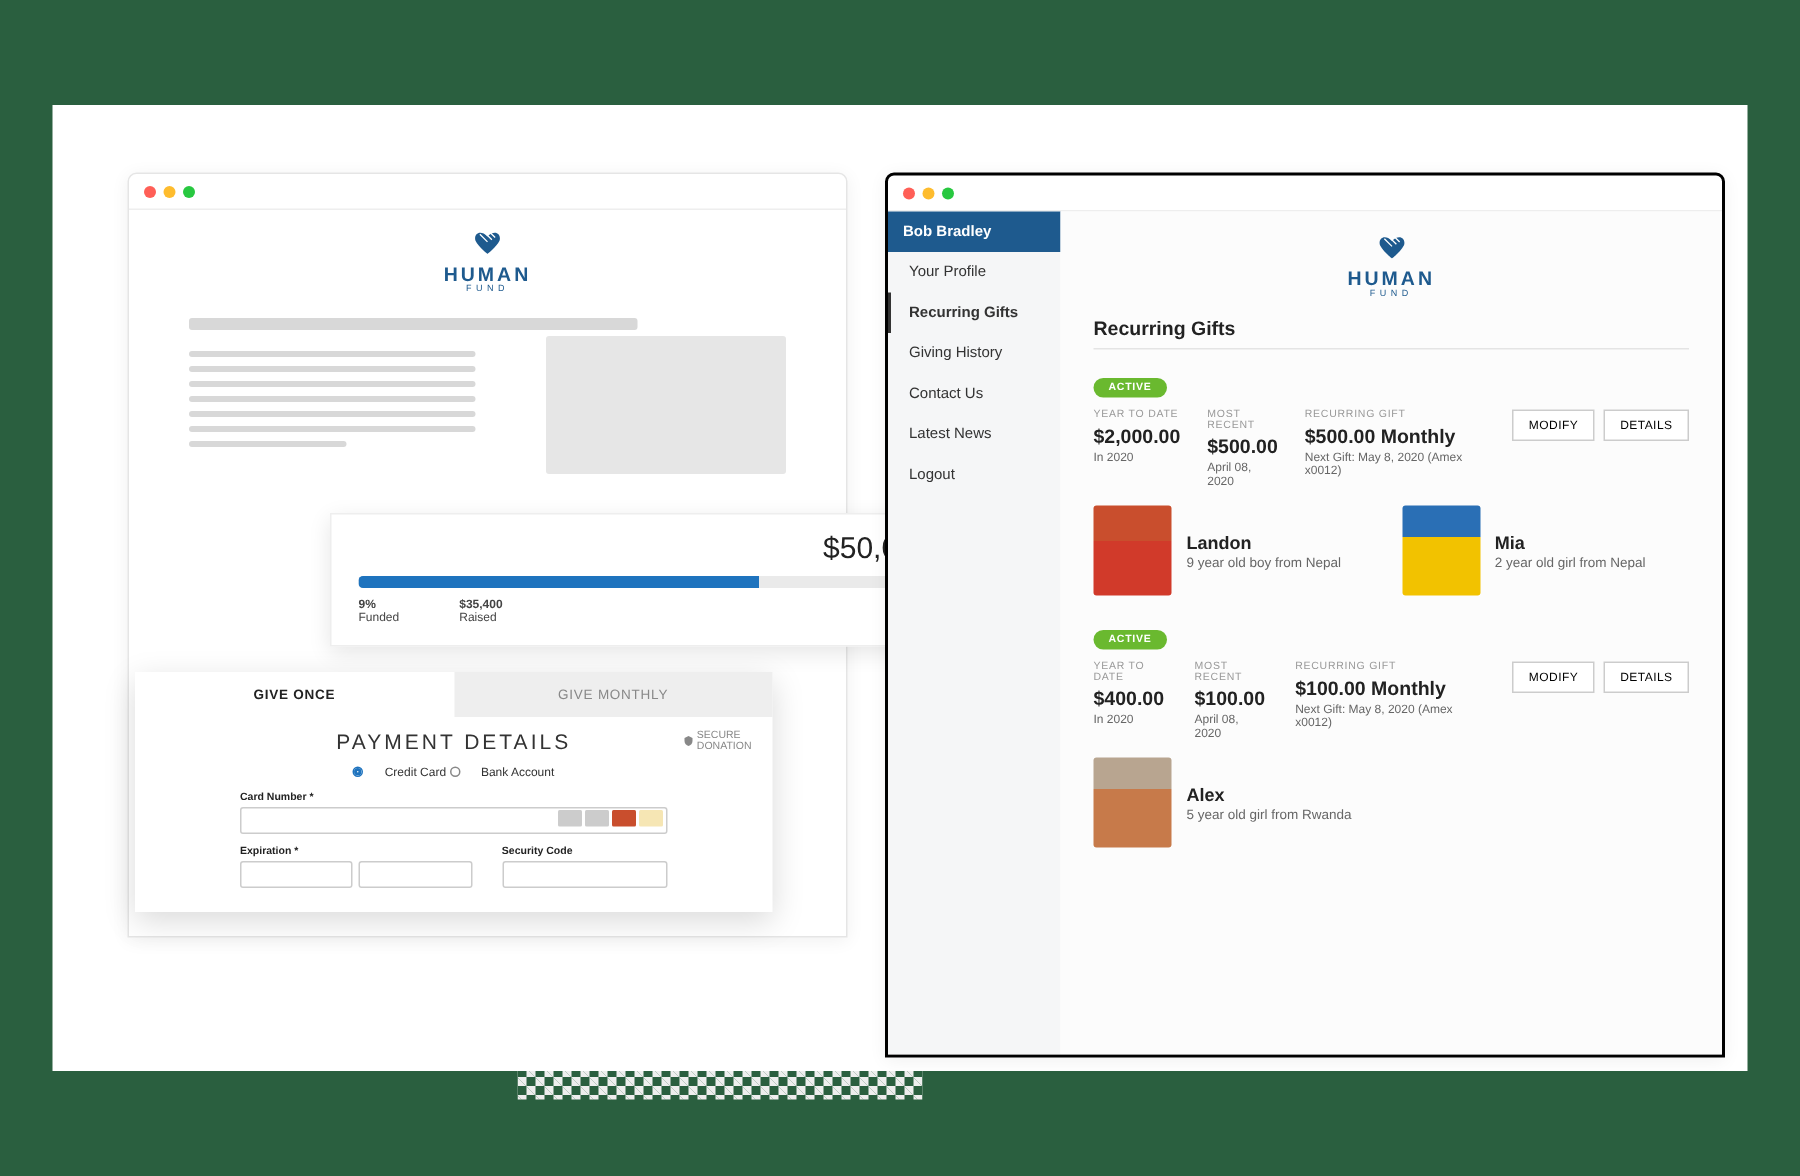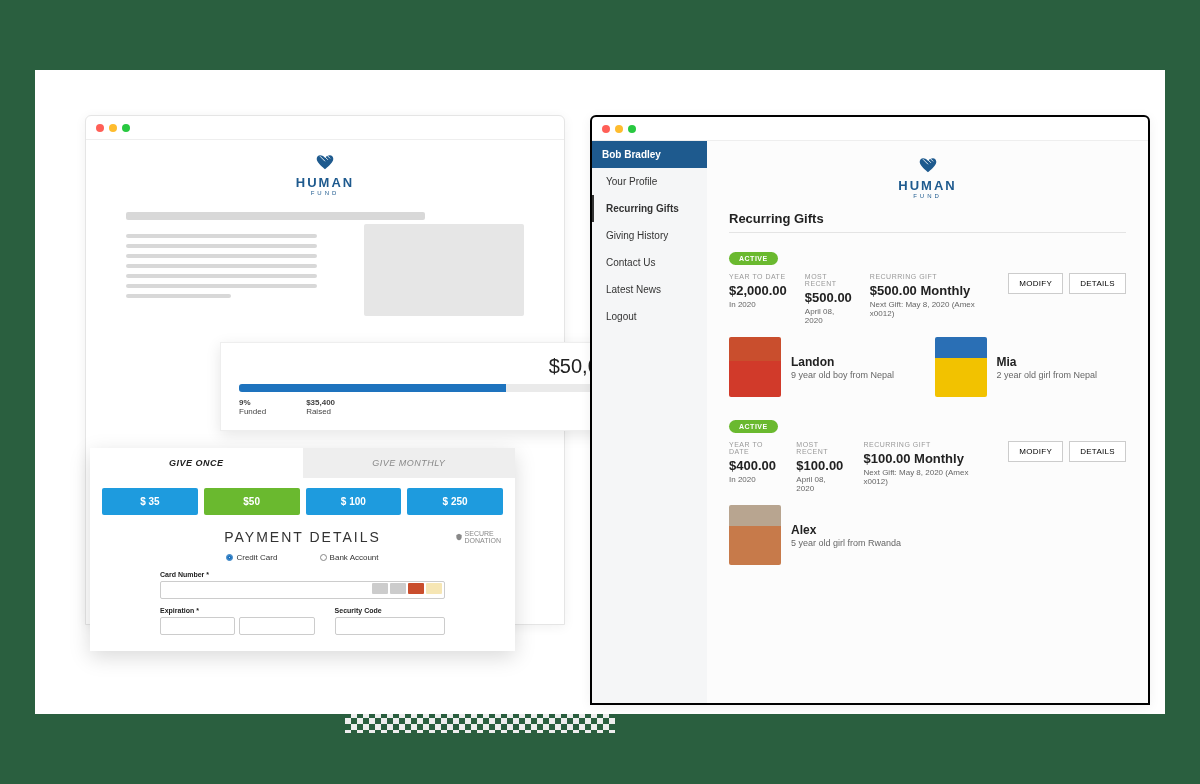--- a/index.html
+++ b/index.html
@@ -27,34 +27,34 @@
 
 .goal-card { position:absolute; top:272px; left:185px; width:420px; background:#fff; border:1px solid #eee; box-shadow:0 4px 14px rgba(0,0,0,0.1); padding:12px 18px 14px; }
 .goal-amount { text-align:right; font-size:20px; font-weight:400; color:#222; margin-bottom:6px; }
 .goal-track { height:8px; background:#eaeaea; border-radius:3px; overflow:hidden; position:relative; }
 .goal-fill { height:8px; background:#1e73be; width:70%; }
 .goal-stats { display:flex; gap:40px; margin-top:6px; font-size:8px; color:#444; }
 .goal-stat b { display:block; font-size:8px; }
 
 
 .donate-card { position:absolute; top:378px; left:55px; width:425px; background:#fff; box-shadow:0 6px 20px rgba(0,0,0,0.15); }
-.donate-tabs { display:flex;font-style:italic; }
+.donate-tabs { display:flex; }
 .donate-tab { flex:1; text-align:center; font-size:9px; font-weight:700; letter-spacing:.5px; padding:10px 0; color:#222; cursor:pointer; }
 .donate-tab.inactive { background:#eeeeee; color:#888; font-weight:400; }
 .amounts { display:flex; gap:6px; padding:10px 12px 6px; }
 .amt-btn { flex:1; background:#1e9bde; color:#fff; font-size:10px; font-weight:600; padding:8px 0; text-align:center; border-radius:2px; cursor:pointer;}
 .amt-btn.active { background:#6ab92f; }
 .other-row { padding:0 12px 10px; }
 .other-input { width:100%; border:1px solid #ddd; border-radius:2px; padding:6px 8px; font-size:9px; color:#888;}
 .pay-header { display:flex; align-items:center; justify-content:center; position:relative; padding:8px 12px; }
 .pay-header-title { font-size:14px; letter-spacing:2px; color:#333;}
 .secure-badge { position:absolute; right:14px; font-size:7px; color:#888; display:flex; align-items:center; gap:2px; text-align:left; line-height:1;}
 .secure-badge svg { width:8px; height:8px; }
 .pay-method { text-align:center; font-size:8px; color:#333; padding-bottom:8px;}
-.pay-method .radio { display:inline-flex; align-items:center; gap:3px; margin:0 20px;text-align:center;}
+.pay-method .radio { display:inline-flex; align-items:center; gap:14px; margin:0 0;text-align:center;}
 .pay-method .r { width:7px;height:7px;border:1px solid #888;border-radius:50%; display:inline-block;}
 .pay-method .r.on { border-color:#1e73be; box-shadow: inset 0 0 0 2px #1e73be; }
 .pay-body { padding:0 70px 16px; }
 .field-label { font-size:7px; font-weight:700; color:#222; margin-bottom:3px; display:block;}
 .field-input { width:100%; border:1px solid #ccc; height:18px; border-radius:2px; background:#fff;}
 .card-row { position:relative; }
 .card-brands { position:absolute; right:3px; top:2px; display:flex; gap:2px;}
 .card-brands span { width:16px; height:11px; background:#ccc; border-radius:1px; display:inline-block;}
 .card-brands span:nth-child(3){background:#c94e2d;}
 .card-brands span:nth-child(4){background:#f6e6b4;}
@@ -152,26 +152,20 @@
         <span>Raised</span>
       </div>
     </div>
   </div>
 
   <div class="donate-card">
     <div class="donate-tabs">
       <div class="donate-tab">GIVE ONCE</div>
       <div class="donate-tab inactive">GIVE MONTHLY</div>
     </div>
-    <div class="amounts">
-      <div class="amt-btn">$ 35</div>
-      <div class="amt-btn active">$50</div>
-      <div class="amt-btn">$ 100</div>
-      <div class="amt-btn">$ 250</div>
-    </div>
     <div class="pay-header">
       <span class="pay-header-title">PAYMENT DETAILS</span>
       <span class="secure-badge">
         <svg viewBox="0 0 24 24">
             <path fill="#888" d="M12 2l8 4v6c0 5-3.5 9-8 10-4.5-1-8-5-8-10V6l8-4z"></path>
           </svg>
         <span style="white-space:pre-line">SECURE
 DONATION</span>
       </span>
     </div>

